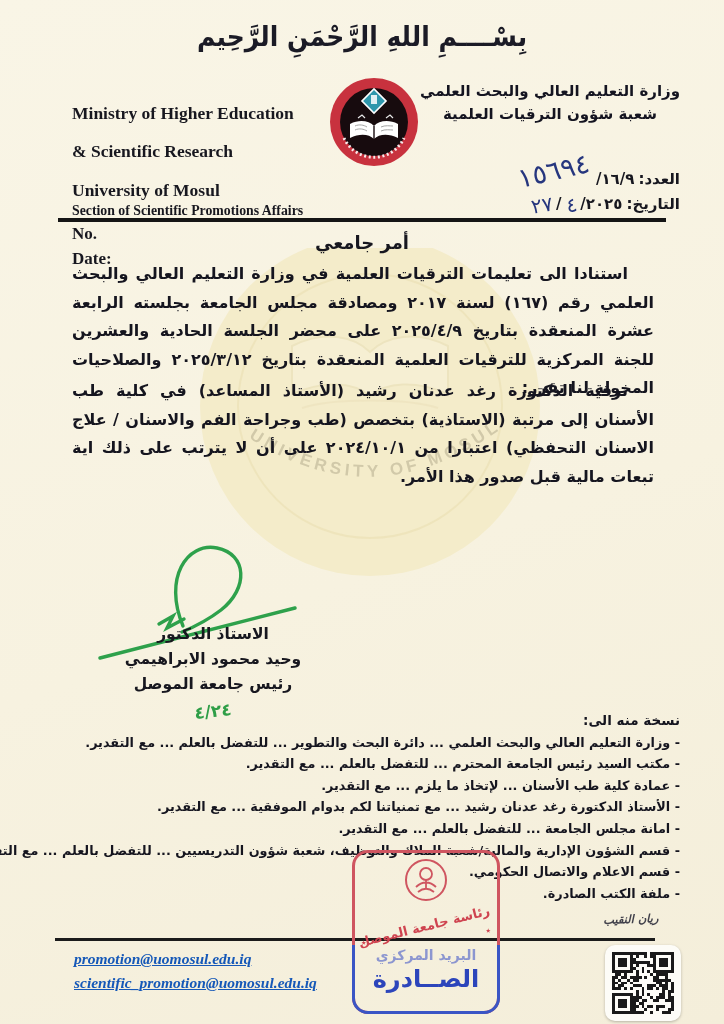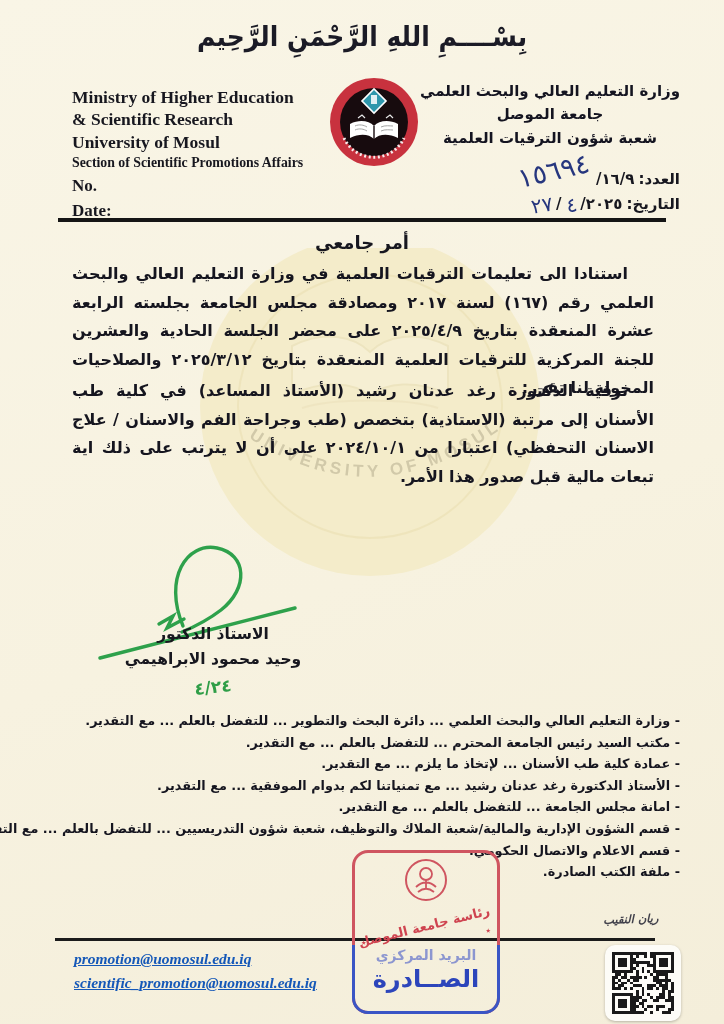--- a/index.html
+++ b/index.html
@@ -11,21 +11,21 @@
   
   .watermark{position:absolute;left:172px;top:248px;width:400px;height:340px;pointer-events:none;}
   
   .bismillah{
     position:absolute;top:22px;left:0;width:100%;text-align:center;
     font-size:25px;font-weight:700;color:#1b1b26;transform:scaleY(1.08);
     letter-spacing:1px;
   }
   
   .hdr-en{position:absolute;left:72px;top:86px;font-family:"Liberation Serif","DejaVu Serif",serif;font-weight:700;line-height:1.28;}
-  .hdr-en .l{font-size:17.5px;}
+  .hdr-en .l{font-size:17.5px;margin-top:16px;}
   .hdr-en .s{font-size:13.8px;margin-top:1px;}
   .hdr-en .nd{font-size:17px;margin-top:3px;}
   .logo{position:absolute;left:328px;top:76px;width:92px;height:92px;}
   .hdr-ar{position:absolute;right:44px;top:80px;text-align:center;direction:rtl;font-weight:700;font-size:15px;line-height:1.55;color:#141420;}
   .numline{position:absolute;right:44px;top:163px;display:flex;direction:rtl;align-items:center;gap:4px;font-weight:700;font-size:15px;}
   .dateline{position:absolute;right:44px;top:192px;display:flex;direction:rtl;align-items:center;gap:4px;font-weight:700;font-size:15px;}
   .hw{font-family:"DejaVu Sans",sans-serif;color:#26367e;font-weight:400;}
   .hw-num{display:inline-block;font-size:27px;letter-spacing:3px;transform:rotate(-13deg) translateY(-8px);}
   .hw-sm{display:inline-block;font-size:20px;transform:rotate(-10deg) translateY(1px);}
   .rule-top{position:absolute;left:58px;right:58px;top:218px;height:4px;background:#151515;}
@@ -100,21 +100,20 @@
     <rect x="37.5" y="16.5" width="17" height="17" transform="rotate(45 46 25)" fill="#2f97ac" stroke="#ffffff" stroke-width="1.6"></rect>
     <rect x="43" y="19" width="6" height="9" fill="#ffffff" opacity=".85"></rect>
     <path d="M22 48 C32 43 41 45 46 50 C51 45 60 43 70 48 L70 62 C60 57 51 58 46 63 C41 58 32 57 22 62 Z" fill="#ffffff"></path>
     <path d="M46 50 L46 63" stroke="#170b0e" stroke-width="1.4"></path>
     <path d="M27 50 c4 -2 9 -1 12 1 M27 54 c4 -2 9 -1 12 1 M53 51 c4 -2 9 -1 12 -1 M53 55 c4 -2 9 -1 12 -1" stroke="#9a9a9a" stroke-width=".9" fill="none"></path>
     <path d="M30 42 l4 -3 l3 3 M58 42 l4 -3 l3 3" stroke="#e8e8e8" stroke-width="1.2" fill="none"></path>
   </svg>
 
   <div class="hdr-ar">
     <div>وزارة التعليم العالي والبحث العلمي</div>
-    <div>جامعة الموصل</div>
     <div>شعبة شؤون الترقيات العلمية</div>
   </div>
 
   <div class="numline">
     <span>العدد:</span>
     <span dir="ltr">/١٦/٩</span>
     <span dir="ltr" class="hw hw-num">١٥٦٩٤</span>
   </div>
 
   <div class="dateline">
@@ -135,24 +134,26 @@
     <g fill="none" stroke="#2ea14b" stroke-width="3.4" stroke-linecap="round">
       <path d="M 88 88 C 68 40, 92 4, 122 10 C 152 16, 154 50, 126 72 C 113 82, 99 89, 87 94"></path>
       <path d="M 5 120 L 200 70"></path>
       <path d="M 64 86 l 14 -8 l -6 12 l 17 -9"></path>
     </g>
   </svg>
 
   <div class="sig-block">
     <div>الاستاذ الدكتور</div>
     <div>وحيد محمود الابراهيمي</div>
+    <div>رئيس جامعة الموصل</div>
     <div class="sig-date"><span dir="ltr">٤/٢٤</span></div>
   </div>
 
   <div class="copies">
+    <div class="head">نسخة منه الى:</div>
     <div class="item">- وزارة التعليم العالي والبحث العلمي ... دائرة البحث والتطوير ... للتفضل بالعلم ... مع التقدير.</div>
     <div class="item">- مكتب السيد رئيس الجامعة المحترم ... للتفضل بالعلم ... مع التقدير.</div>
     <div class="item">- عمادة كلية طب الأسنان ... لإتخاذ ما يلزم ... مع التقدير.</div>
     <div class="item">- الأستاذ الدكتورة رغد عدنان رشيد ... مع تمنياتنا لكم بدوام الموفقية ... مع التقدير.</div>
     <div class="item">- امانة مجلس الجامعة ... للتفضل بالعلم ... مع التقدير.</div>
     <div class="item">- قسم الشؤون الإدارية والمالية/شعبة الملاك والتوظيف، شعبة شؤون التدريسيين ... للتفضل بالعلم ... مع التقدير.</div>
     <div class="item">- قسم الاعلام والاتصال الحكومي.</div>
     <div class="item">- ملفة الكتب الصادرة.</div>
   </div>
   <div class="clerk">ريان النقيب</div>

